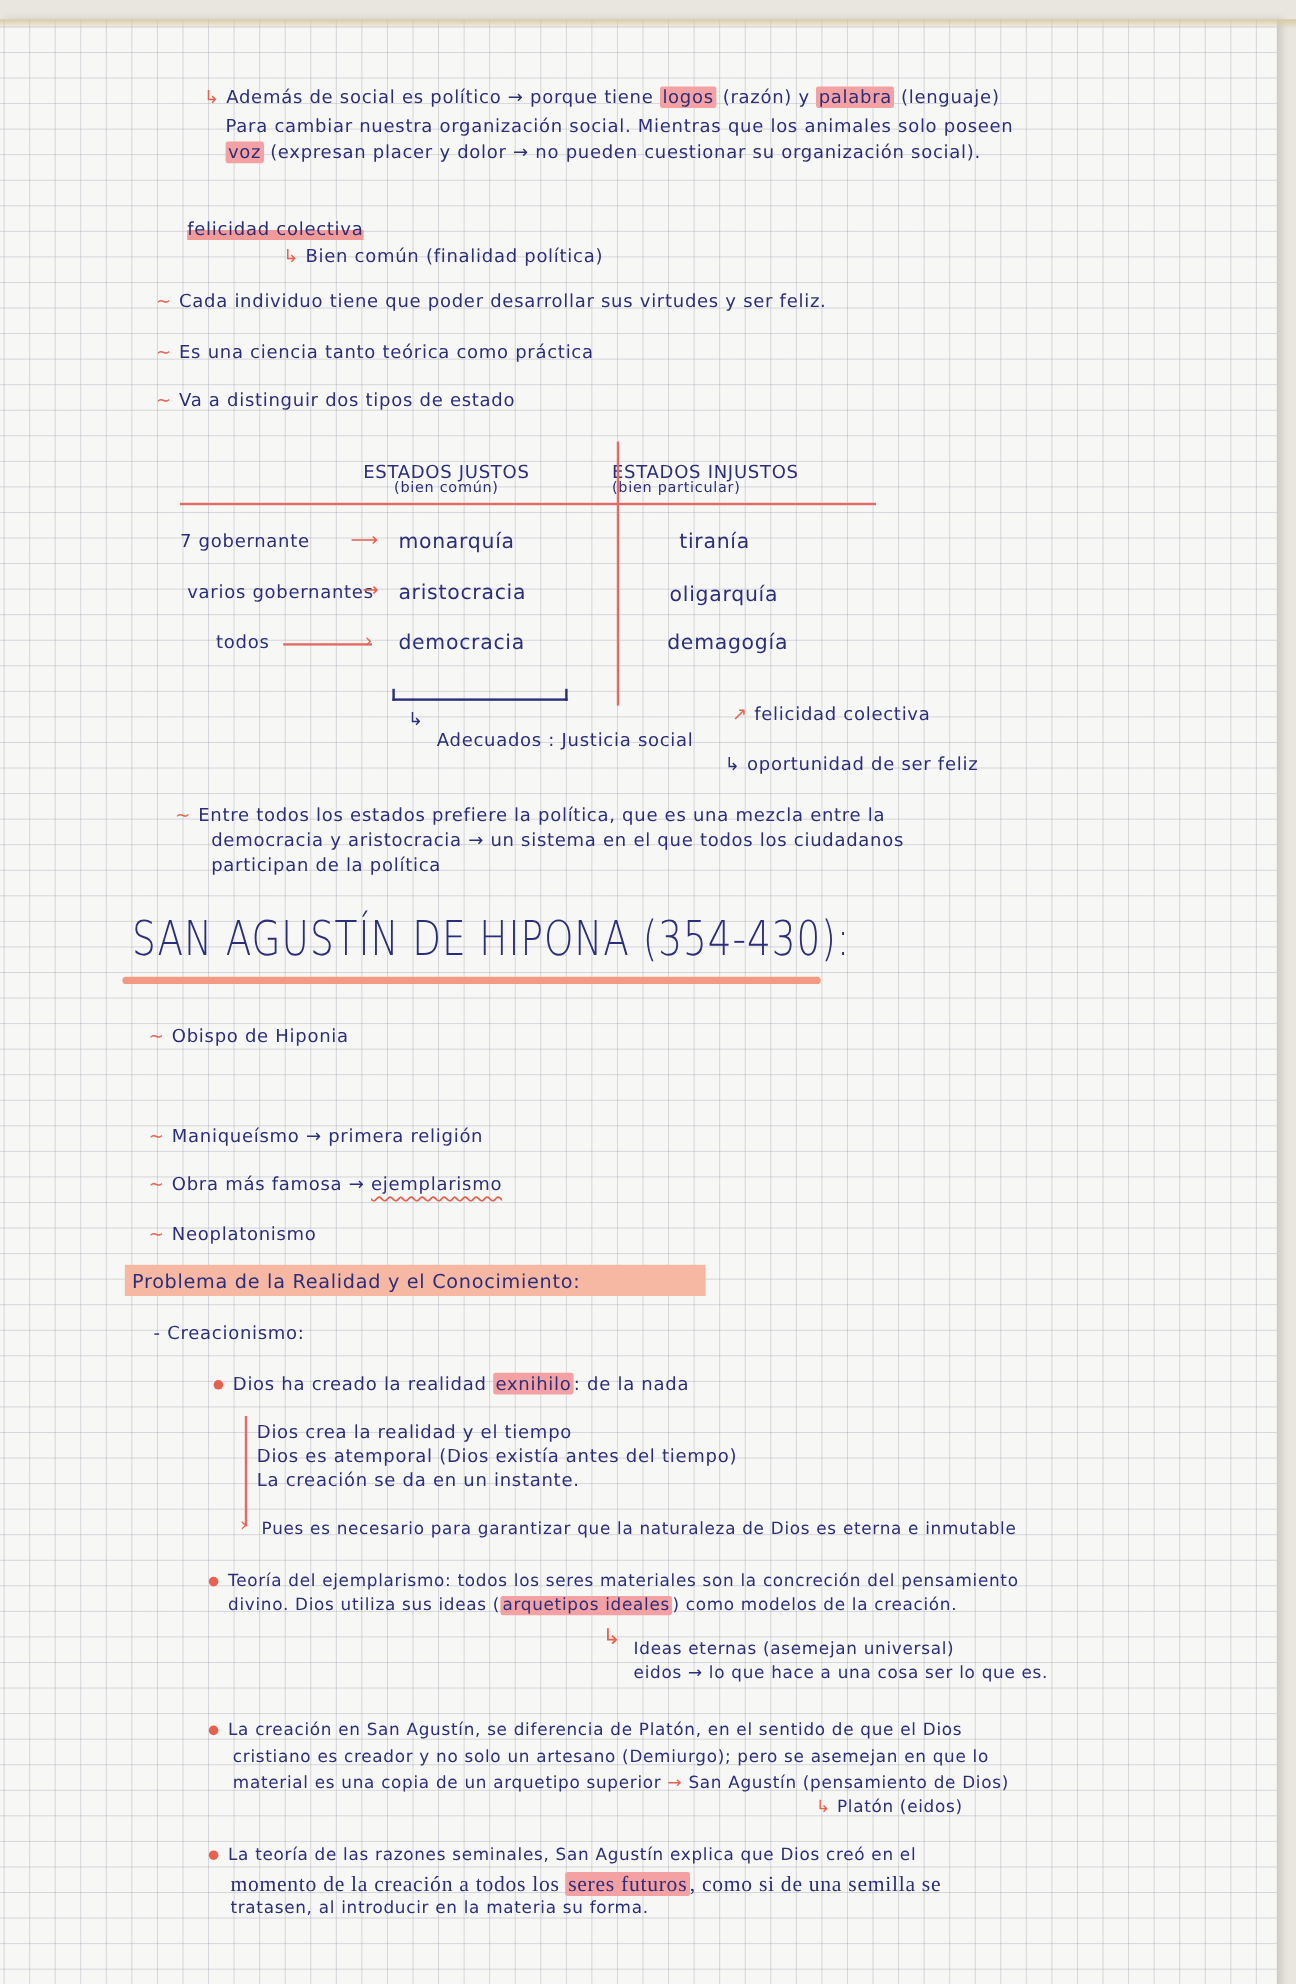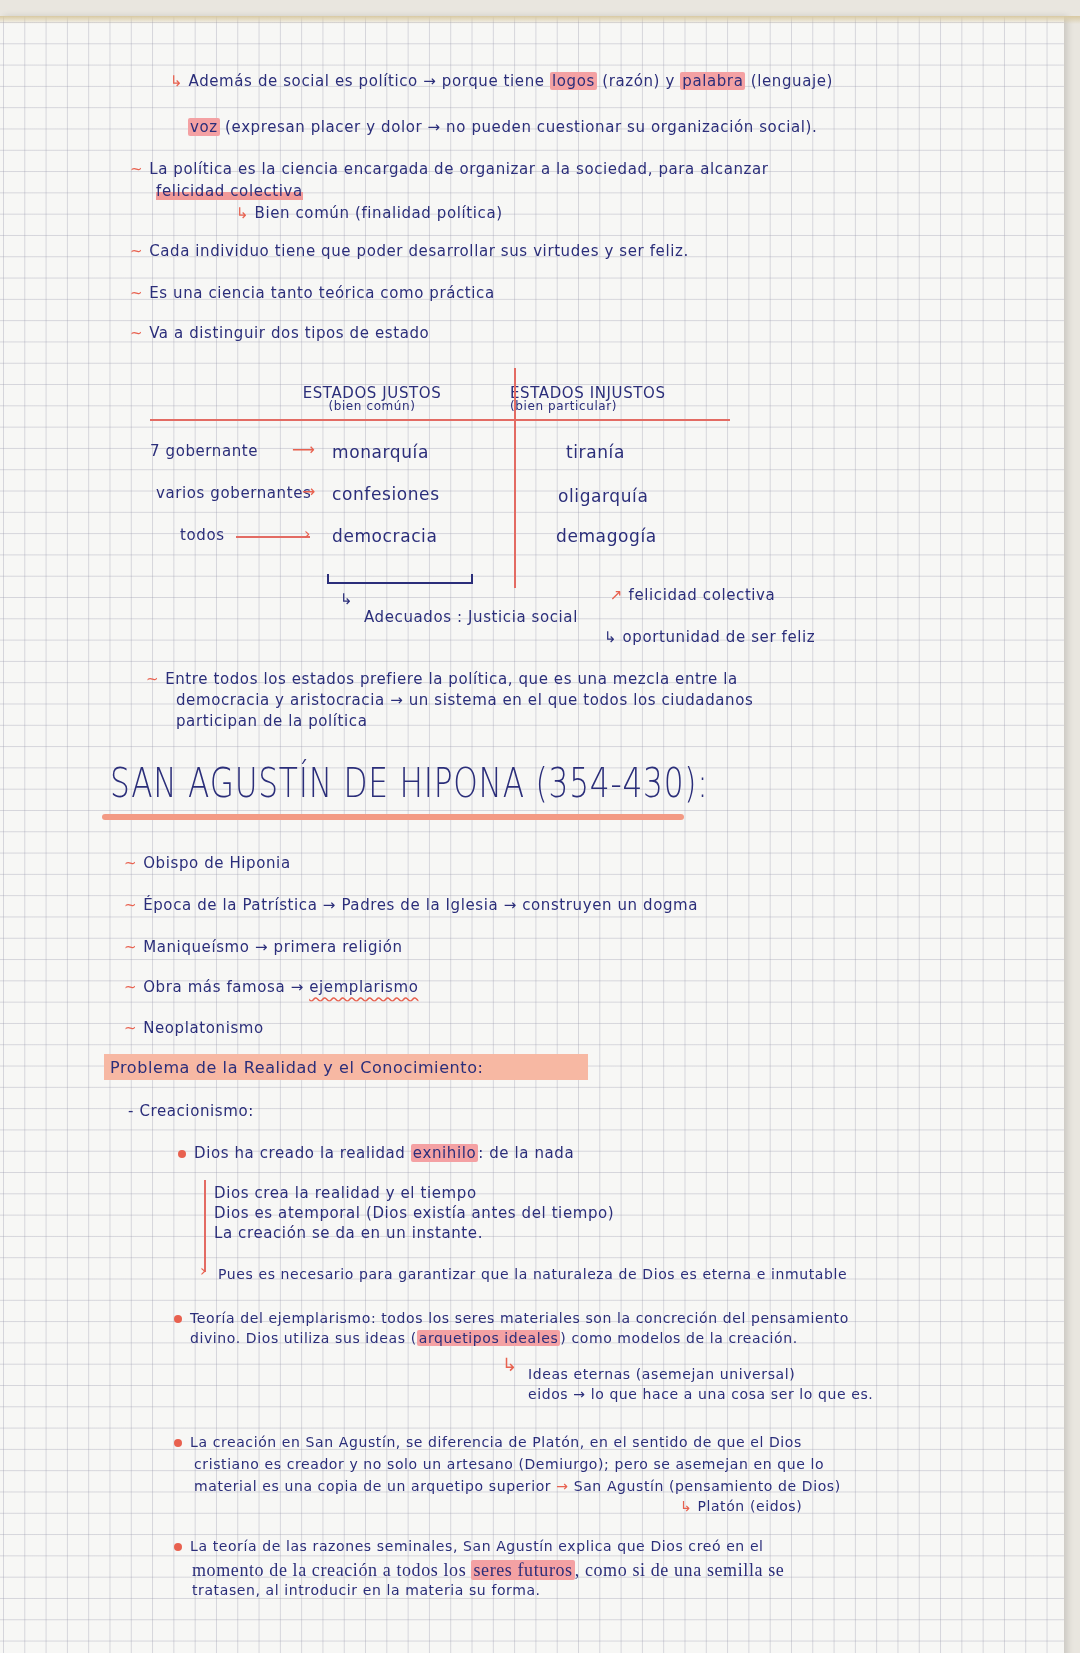--- a/index.html
+++ b/index.html
@@ -48,28 +48,26 @@
   <div class="topedge"></div>
 
   <div class="abs ink" style="left:170px; top:56px;">
     <span class="arrow">↳</span>
     <span>Además de social es político → porque tiene</span>
     <span class="hl">logos</span>
     <span>(razón) y</span>
     <span class="hl">palabra</span>
     <span>(lenguaje)</span>
   </div>
+  <div class="abs ink" style="left:188px; top:80px;">Para cambiar nuestra organización social. Mientras que los animales solo poseen</div>
   <div class="abs ink" style="left:188px; top:102px;">
     <span class="hl">voz</span>
     <span>(expresan placer y dolor → no pueden cuestionar su organización social).</span>
   </div>
 
-  <div class="abs ink" style="left:130px; top:144px;">
-    <span class="tilde">~</span><span>La política es la ciencia encargada de organizar a la sociedad, para alcanzar</span>
-  </div>
   <div class="abs ink hl-under" style="left:156px; top:166px;">felicidad colectiva</div>
   <div class="abs ink" style="left:236px; top:188px;">
     <span class="arrow">↳</span>
     <span>Bien común (finalidad política)</span>
   </div>
 
   <div class="abs ink" style="left:130px; top:226px;">
     <span class="tilde">~</span><span>Cada individuo tiene que poder desarrollar sus virtudes y ser feliz.</span>
   </div>
   <div class="abs ink" style="left:130px; top:268px;">
@@ -90,21 +88,21 @@
   <div class="abs hline" style="left:150px; top:403px; width:580px;"></div>
   <div class="abs vline" style="left:514px; top:352px; height:220px;"></div>
 
   <div class="abs ink" style="left:150px; top:426px;">7 gobernante</div>
   <div class="abs arrow" style="left:292px; top:424px;">⟶</div>
   <div class="abs ink" style="left:332px; top:426px; font-size:17px;">monarquía</div>
   <div class="abs ink" style="left:566px; top:426px; font-size:17px;">tiranía</div>
 
   <div class="abs ink" style="left:156px; top:468px;">varios gobernantes</div>
   <div class="abs arrow" style="left:302px; top:466px;">→</div>
-  <div class="abs ink" style="left:332px; top:468px; font-size:17px;">confesiones</div>
+  <div class="abs ink" style="left:332px; top:468px; font-size:17px;">aristocracia</div>
   <div class="abs ink" style="left:558px; top:470px; font-size:17px;">oligarquía</div>
 
   <div class="abs ink" style="left:180px; top:510px;">todos</div>
   <div class="abs hline" style="left:236px; top:520px; width:74px; height:1.5px;"></div>
   <div class="abs arrow" style="left:304px; top:508px;">›</div>
   <div class="abs ink" style="left:332px; top:510px; font-size:17px;">democracia</div>
   <div class="abs ink" style="left:556px; top:510px; font-size:17px;">demagogía</div>
 
   <div class="abs" style="left:327px; top:558px; width:142px; height:8px; border:2px solid #2b2e7a; border-top:none;"></div>
   <div class="abs ink" style="left:340px; top:574px; color:#2b2e7a;">↳</div>
@@ -122,23 +120,20 @@
     <span class="tilde">~</span><span>Entre todos los estados prefiere la política, que es una mezcla entre la</span>
   </div>
   <div class="abs ink" style="left:176px; top:675px;">democracia y aristocracia → un sistema en el que todos los ciudadanos</div>
   <div class="abs ink" style="left:176px; top:696px;">participan de la política</div>
 
   <div class="abs title" style="left:110px; top:744px;">SAN AGUSTÍN DE HIPONA (354-430):</div>
   <div class="abs title-bar" style="left:102px; top:798px; width:582px;"></div>
 
   <div class="abs ink" style="left:124px; top:838px;">
     <span class="tilde">~</span><span>Obispo de Hiponia</span>
-  </div>
-  <div class="abs ink" style="left:124px; top:880px;">
-    <span class="tilde">~</span><span>Época de la Patrística → Padres de la Iglesia → construyen un dogma</span>
   </div>
   <div class="abs ink" style="left:124px; top:922px;">
     <span class="tilde">~</span><span>Maniqueísmo → primera religión</span>
   </div>
   <div class="abs ink" style="left:124px; top:962px;">
     <span class="tilde">~</span><span>Obra más famosa →</span>
     <span class="wavy">ejemplarismo</span>
   </div>
   <div class="abs ink" style="left:124px; top:1003px;">
     <span class="tilde">~</span><span>Neoplatonismo</span>

